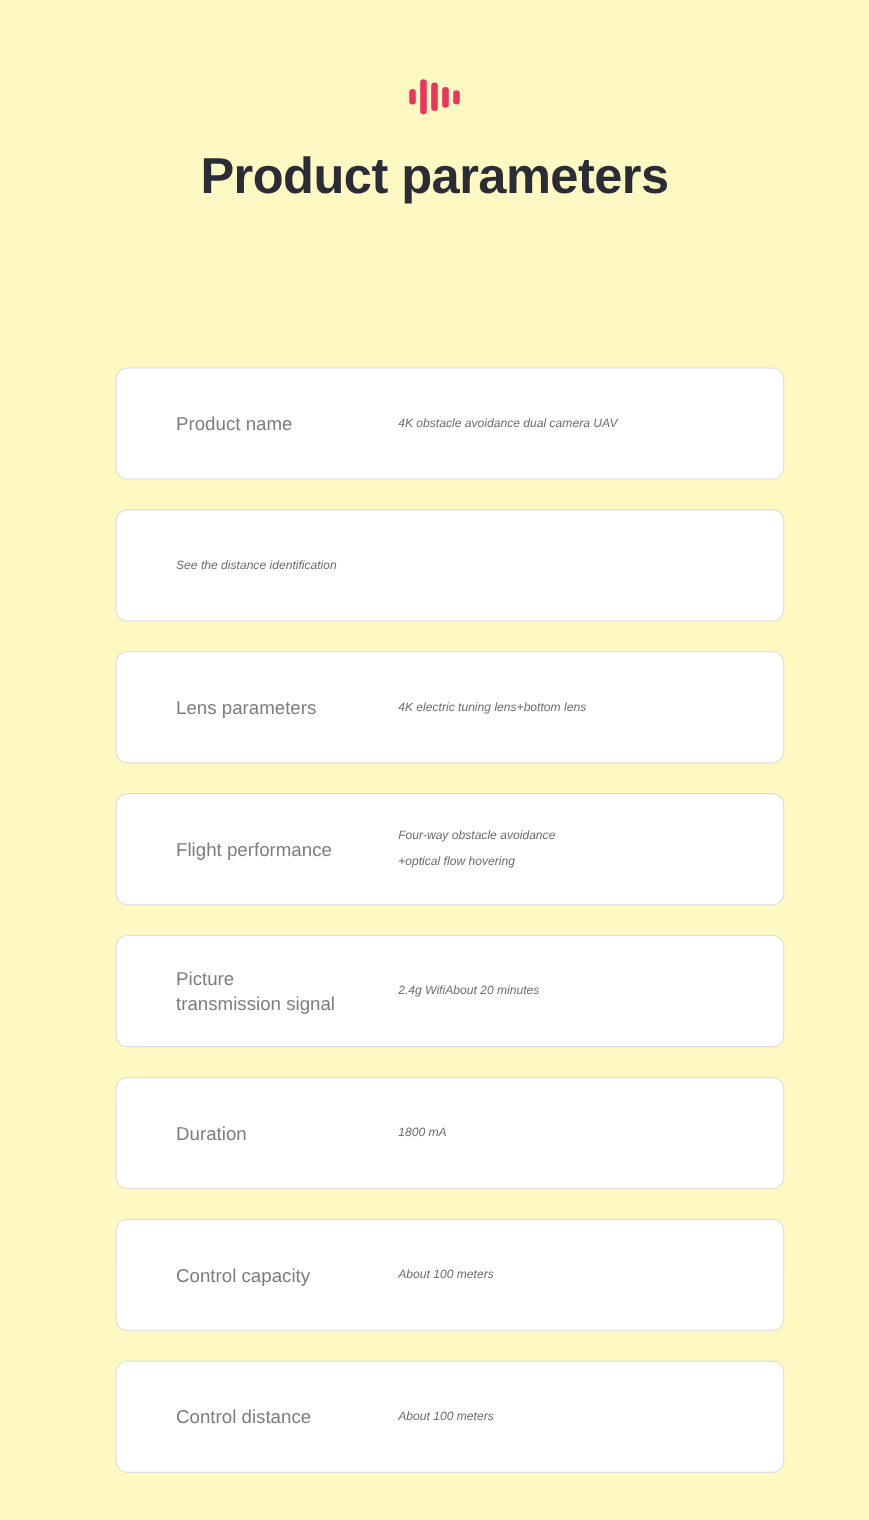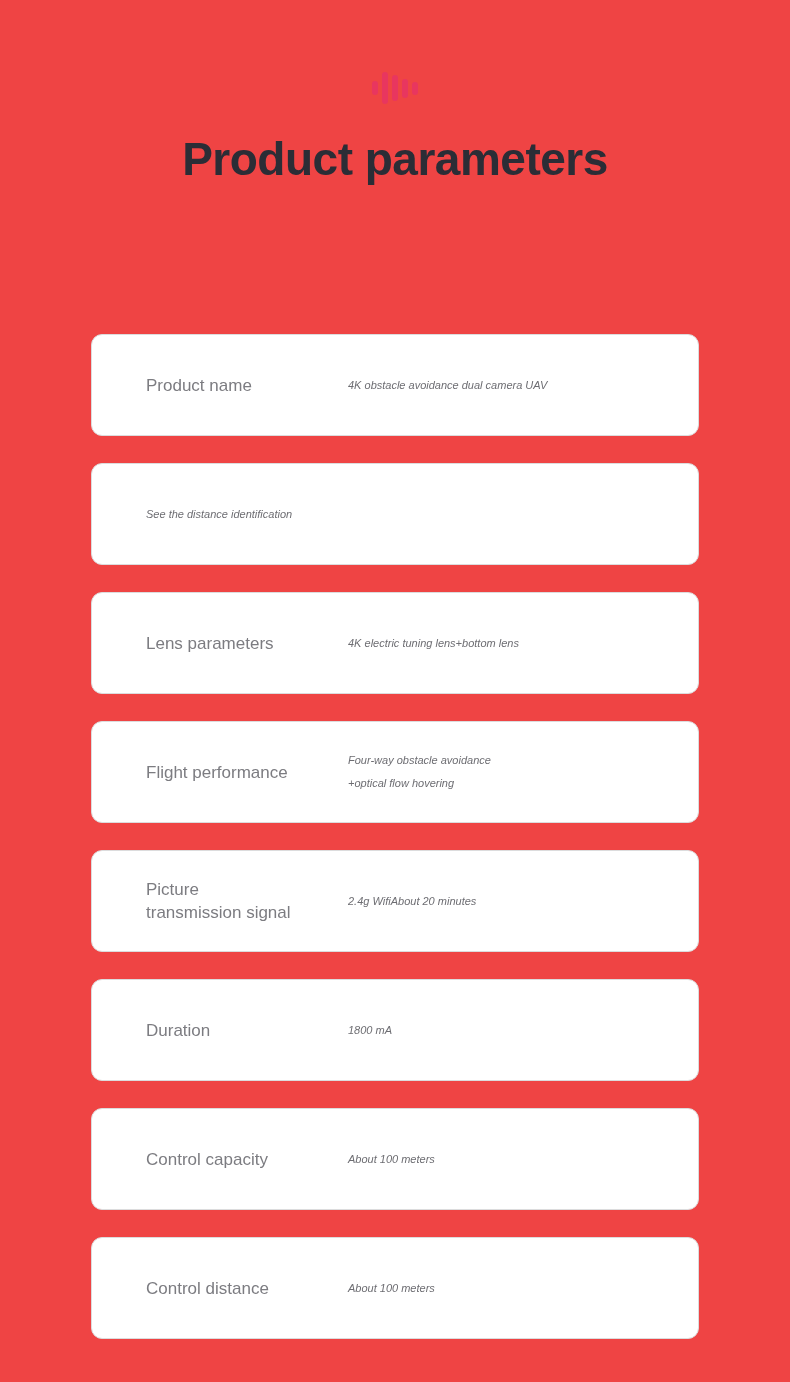--- a/index.html
+++ b/index.html
@@ -12,21 +12,21 @@
     height: 1382px;
     font-family: "Liberation Sans", sans-serif;
     -webkit-font-smoothing: antialiased;
     overflow: hidden;
   }
 
   .page {
     position: relative;
     width: 790px;
     height: 1382px;
-    background: #ef4444;
+    background: #fef9c3;
     box-sizing: border-box;
   }
 
   
   .logo-wrap {
     width: 100%;
     height: 60px;
     padding-top: 88px;
     display: flex;
     align-items: center;
@@ -62,21 +62,21 @@
     color: #2b2d36;
     line-height: 1.1;
     font-family: "Liberation Sans", sans-serif;
   }
 
   
   .spec-list {
     margin: 0;
     padding: 0;
     position: absolute;
-    left: 91px;
+    left: 105px;
     top: 334px;
     width: 608px;
   }
   .spec-row {
     box-sizing: border-box;
     width: 608px;
     height: 102px;
     border: 1px solid #dcdcdd;
     border-radius: 11px;
     background: #ffffff;

